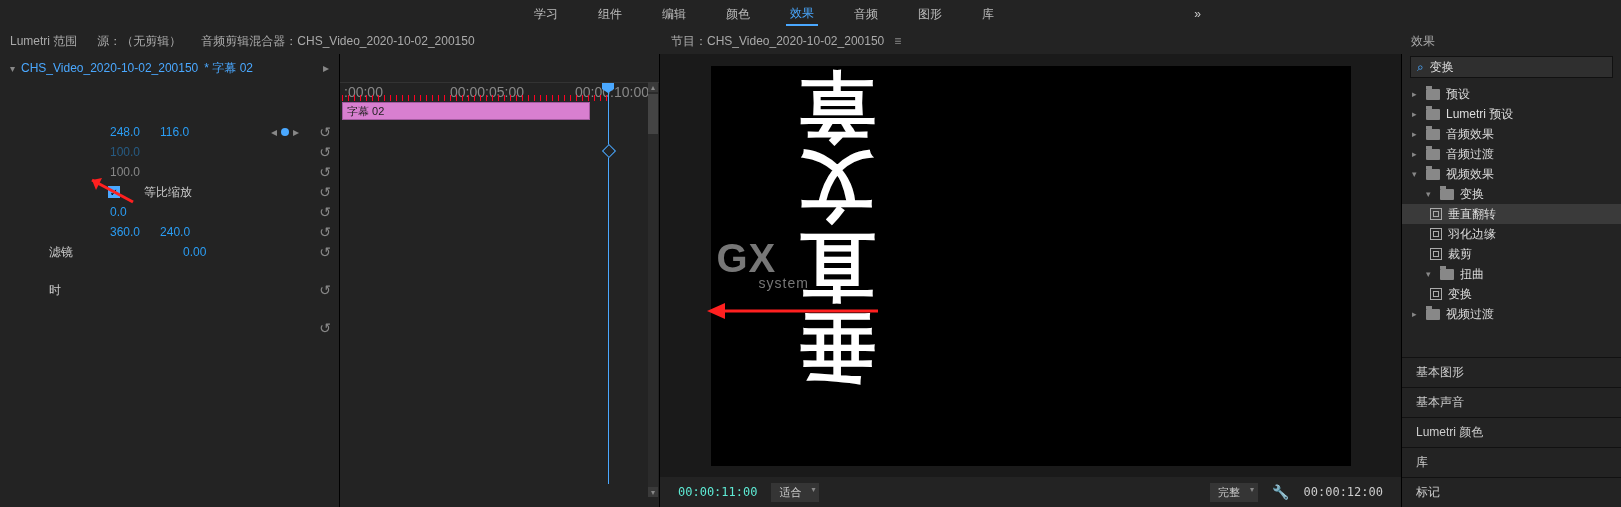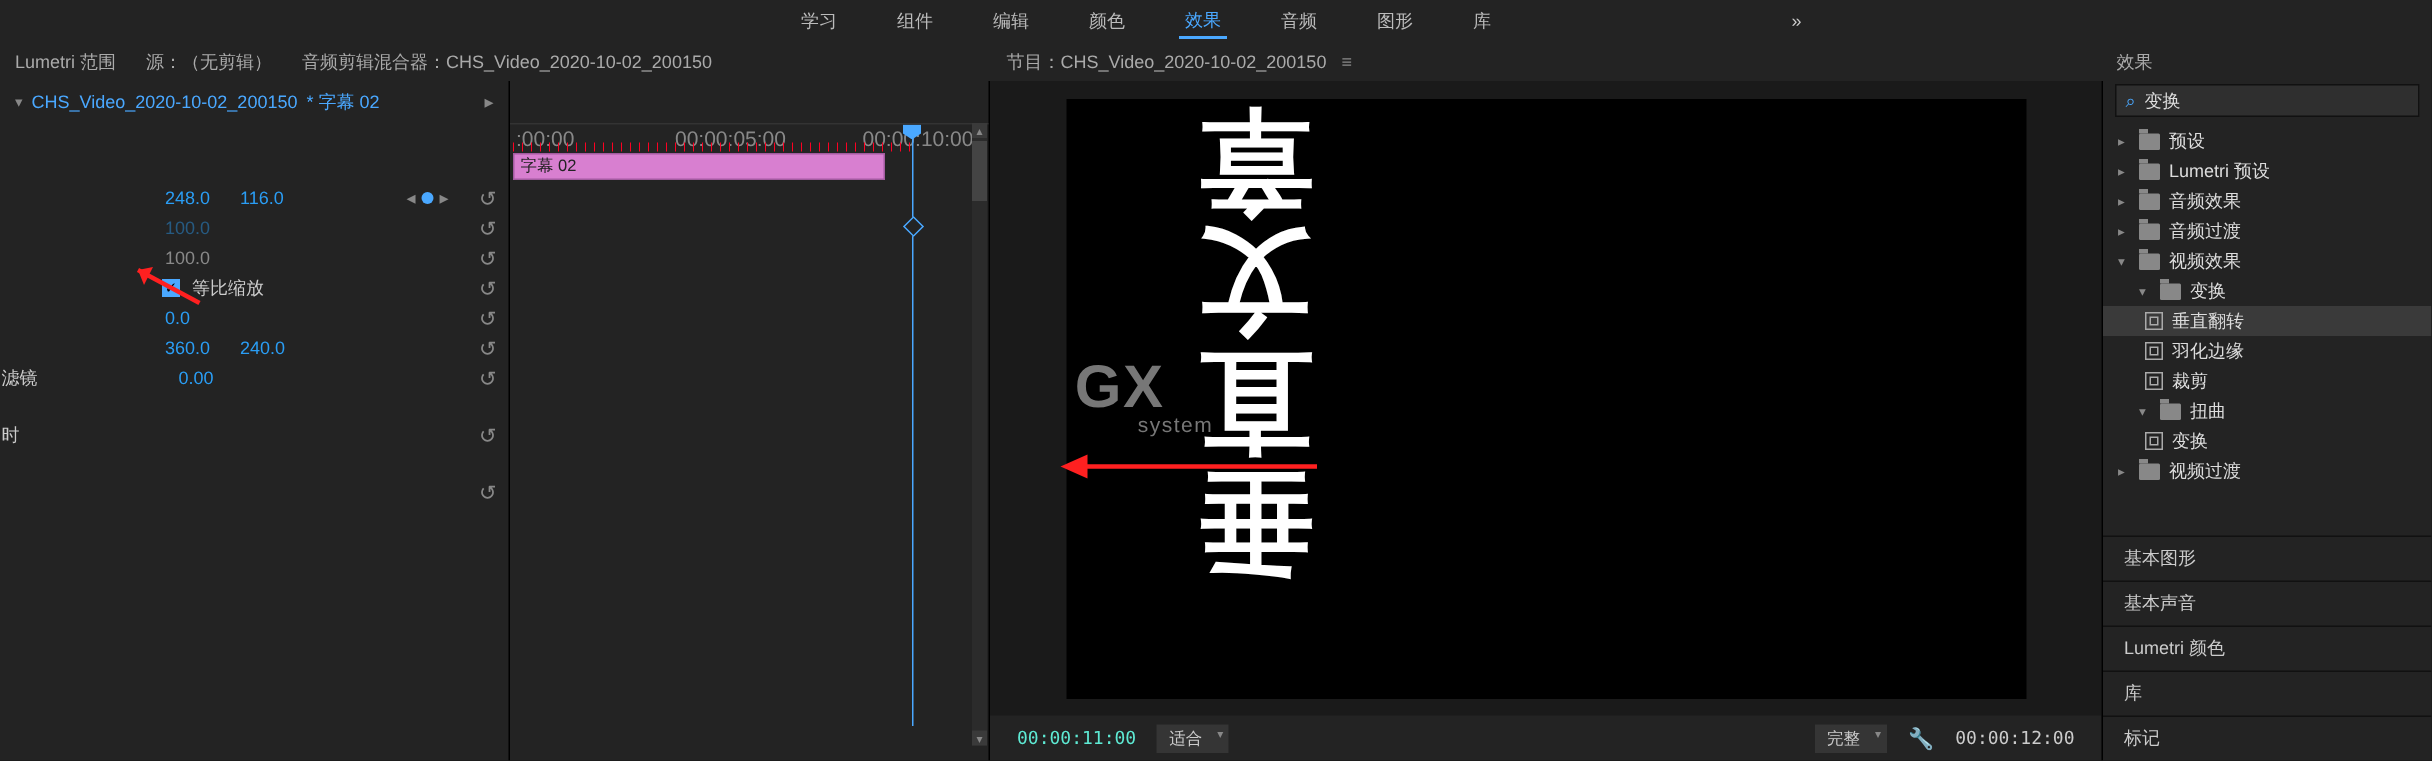--- a/index.html
+++ b/index.html
@@ -23,22 +23,22 @@
   .fxcontrols .titlebar { height: 28px; display: flex; align-items: center; padding: 0 10px; color: #4aa8ff; gap: 6px; }
   .fxcontrols .titlebar .chev { color: #888; font-size: 10px; }
   .fxcontrols .titlebar .play { margin-left: auto; color: #888; }
   .fxcontrols .rows { flex: 1; position: relative; }
   .fxrow { height: 20px; display: flex; align-items: center; padding-left: 110px; position: relative; }
   .fxrow .num { color: #2a9df4; margin-right: 20px; cursor: ew-resize; }
   .fxrow .reset { position: absolute; right: 8px; color: #888; font-size: 14px; cursor: pointer; }
   .fxrow .kfctrl { position: absolute; right: 40px; display: flex; gap: 4px; color: #888; align-items: center; }
   .fxrow .kfctrl .dot { width: 8px; height: 8px; border-radius: 50%; background: #4aa8ff; }
   .fxrow .chk { width: 12px; height: 12px; background: #4aa8ff; margin-right: 6px; display: inline-flex; align-items: center; justify-content: center; color: #000; font-size: 10px; position: relative; left: -2px; }
-  .fxrow.label { color: #ccc; }
-  .fxrow.leftpad { padding-left: 1px; }
+  .fxrow.label { color: #ccc; gap: 16px; }
+  .fxrow.leftpad { padding-left: 1px; margin-left: 48px; }
   .arrowred1 { position: absolute; left: 78px; top: 92px; width: 60px; height: 30px; pointer-events: none; }
 
   
   .minitimeline { background: #232323; border-right: 1px solid #000; position: relative; }
   .mtl-ruler { height: 18px; display: flex; align-items: center; color: #888; font-size: 14px; position: relative; margin-top: 28px; border-top: 1px solid #333; }
   .mtl-ruler .tick0 { position: absolute; left: 4px; }
   .mtl-ruler .tick1 { position: absolute; left: 110px; }
   .mtl-ruler .tick2 { position: absolute; left: 235px; }
   .mtl-ruler .marks { position: absolute; top: 12px; left: 0; right: 0; height: 6px; background: repeating-linear-gradient(90deg,#888 0,#888 1px,transparent 1px,transparent 6px); }
   .mtl-ruler .marks.pink { background: repeating-linear-gradient(90deg,#f02 0,#f02 1px,transparent 1px,transparent 6px); left: 2px; width: 270px; }

